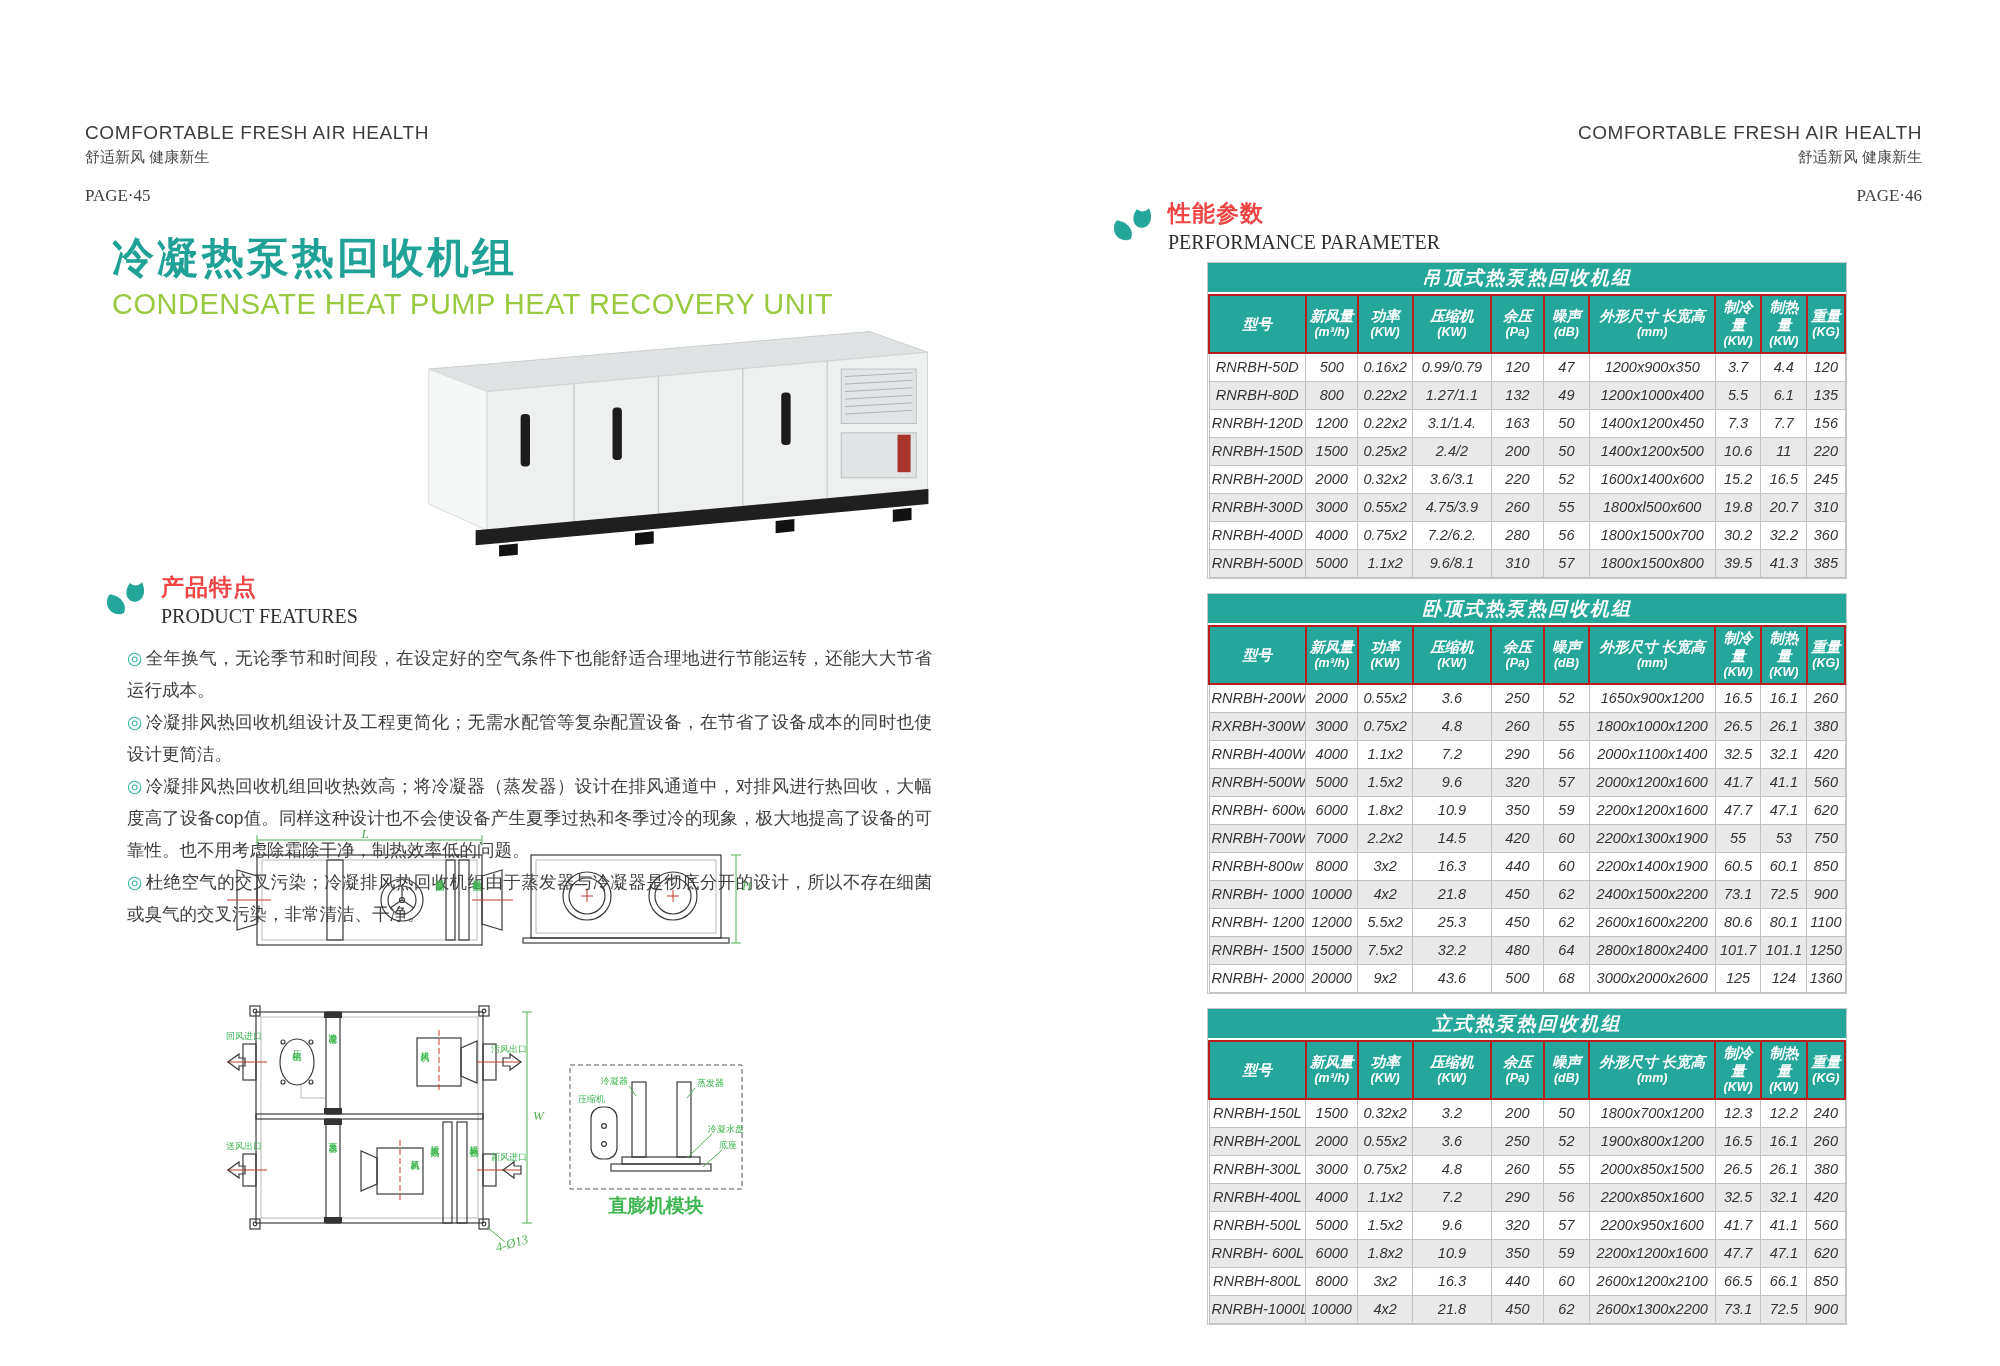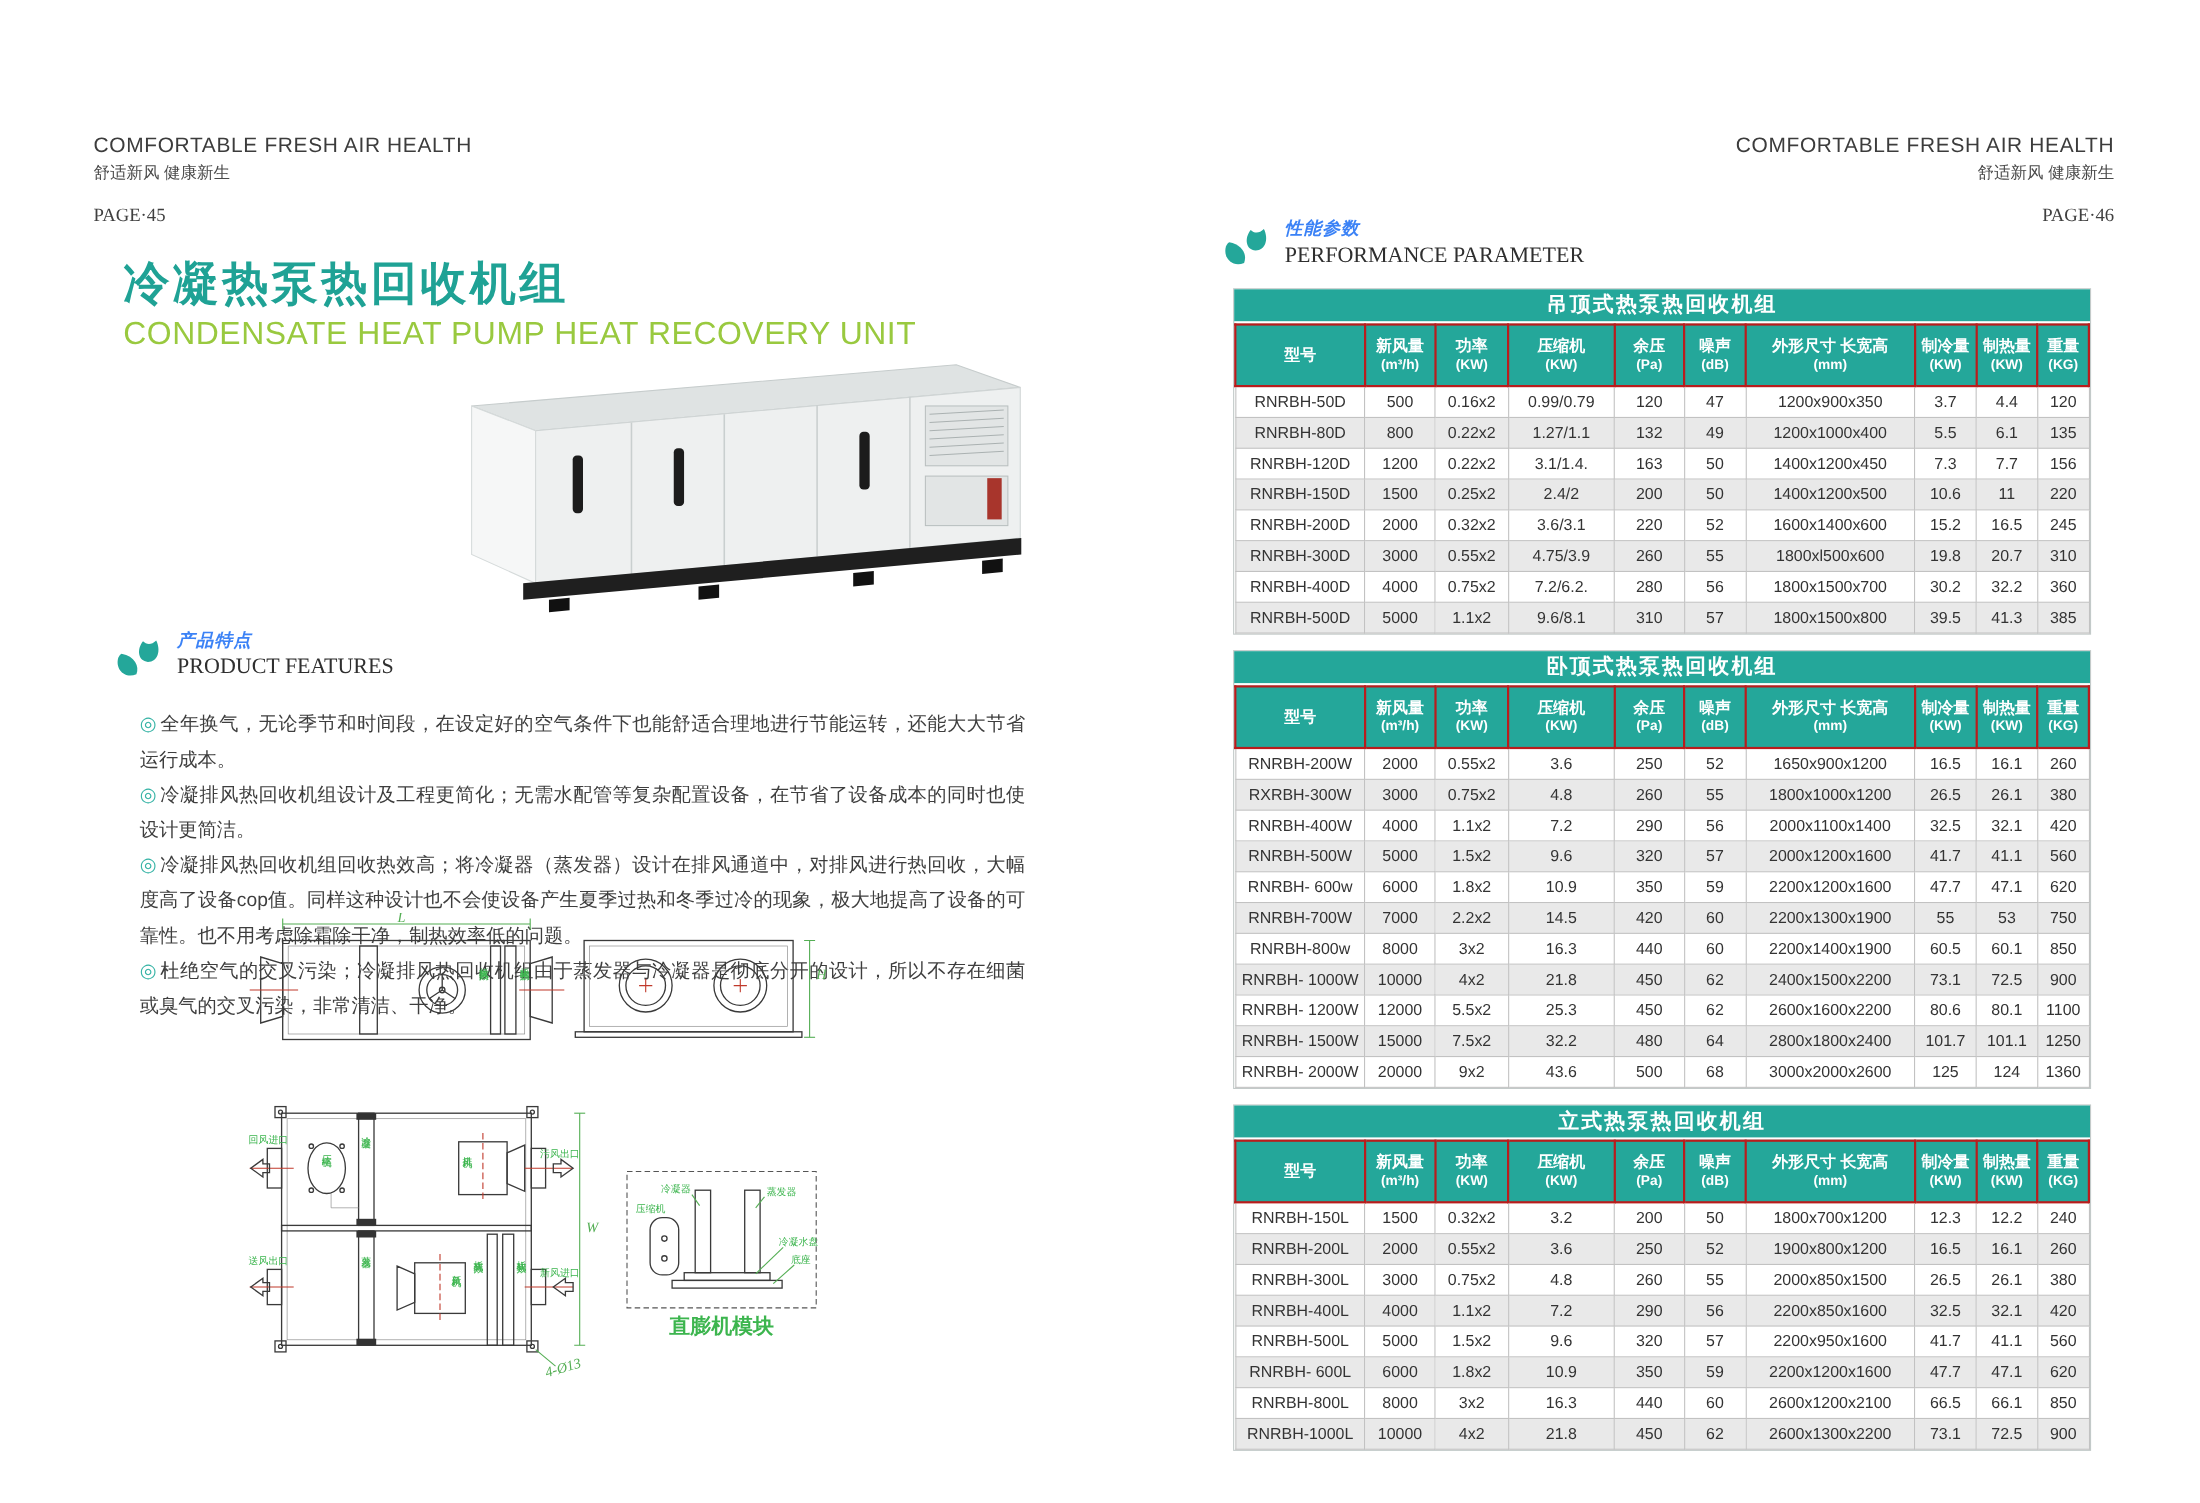--- a/index.html
+++ b/index.html
@@ -14,32 +14,32 @@
   .hdr-left{left:85px;text-align:left;}
   .hdr-right{right:78px;text-align:right;}
 
   
   .title-cn{position:absolute;left:112px;top:230px;font-size:42px;font-weight:bold;color:#1fa295;letter-spacing:3px;}
   .title-en{position:absolute;left:112px;top:288px;font-size:29px;color:#99c93f;letter-spacing:.5px;}
 
   
   .sec-head{position:absolute;display:flex;align-items:flex-start;}
   .sec-head .leaf{margin-right:10px;margin-top:6px;}
-  .sec-head .cn{font-size:16px;font-weight:bold;color:#3b82f6;letter-spacing:1px;font-style:italic;}
+  .sec-head .cn{font-size:23px;font-weight:bold;color:#ef4444;letter-spacing:1px;}
   .sec-head .en{font-family:"Liberation Serif",serif;font-size:20px;color:#2f2f2f;margin-top:2px;}
   .features-head{left:103px;top:572px;}
   .perf-head{left:1110px;top:198px;}
 
   
   .features{position:absolute;left:127px;top:642px;width:805px;margin:0;padding:0;}
   .features li{list-style:none;font-size:17.5px;color:#3e3e3e;line-height:1.83;text-align:justify;}
   .features .mark{color:#35b3a5;margin-right:3px;}
 
   
-  .tables-area{position:absolute;left:1121px;top:262px;width:780px;}
+  .tables-area{position:absolute;left:1207px;top:262px;width:640px;font-style:italic;}
   .ptable{margin-bottom:14px;border:1px solid #c3cac9;background:#fff;}
   .ptable-title{background:#24a79a;color:#fff;font-size:19px;font-weight:bold;text-align:center;
                 height:29px;line-height:29px;letter-spacing:2px;border-bottom:2px solid #fff;}
   .ptable table{width:100%;border-collapse:collapse;table-layout:fixed;}
   .ptable th{background:#24a79a;color:#fff;font-weight:bold;border:2px solid #b91c1c;
              height:50px;font-size:14.5px;line-height:1.25;padding:2px;vertical-align:middle;}
   .ptable th .unit{font-size:12.5px;font-weight:bold;}
   .ptable td{border:1px solid #c2c2c2;height:27px;text-align:center;font-size:14.5px;color:#333;
              padding:0 2px;white-space:nowrap;overflow:hidden;}
   .ptable tbody tr:nth-child(even){background:#e9e9e9;}

